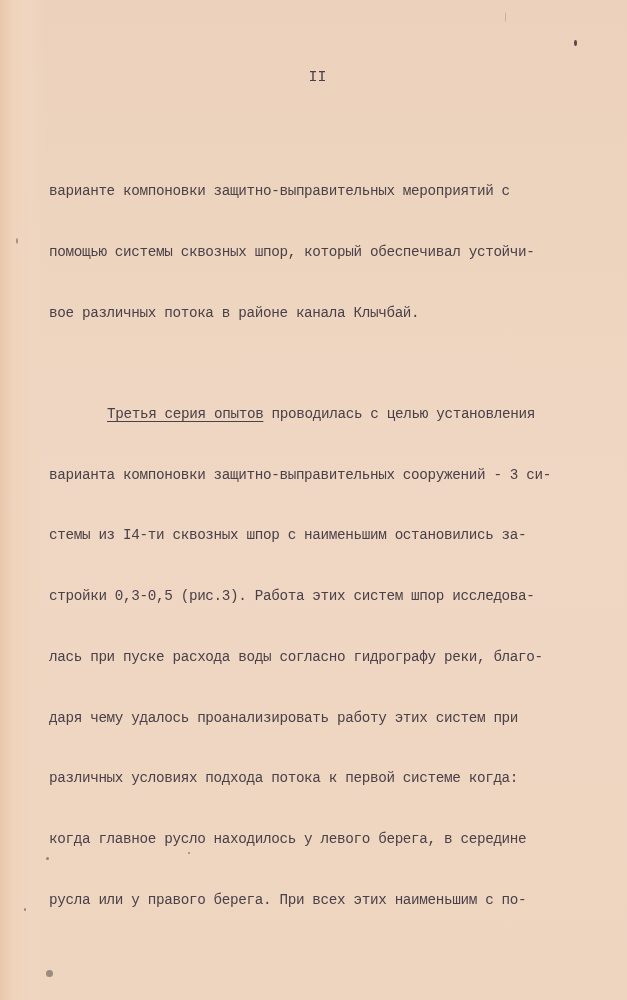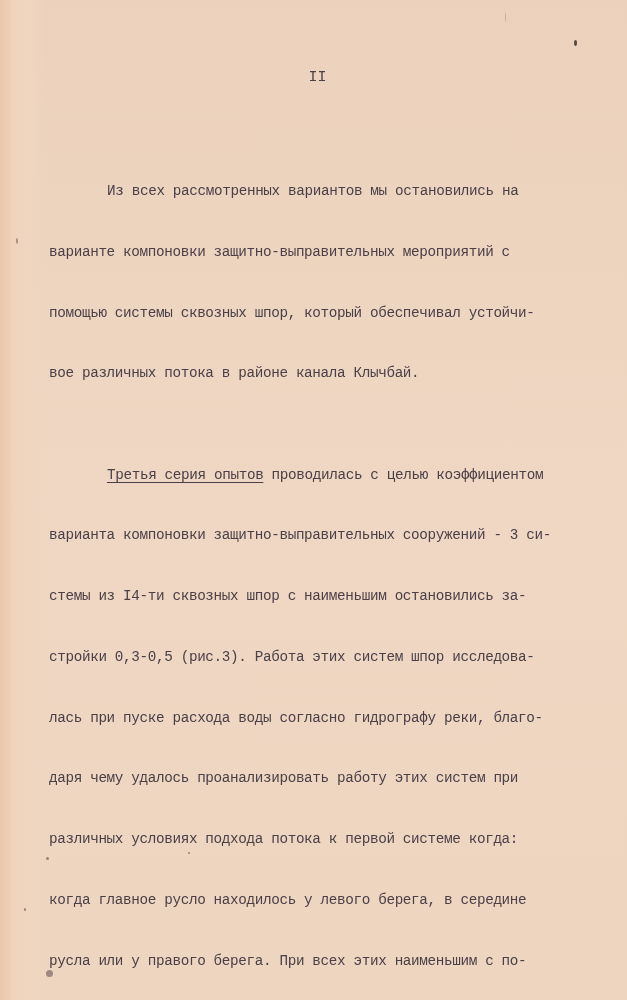--- a/index.html
+++ b/index.html
@@ -70,27 +70,26 @@
   <span class="speck" style="left:46px;top:857px;width:3px;height:3px;opacity:0.6;"></span>
   <span class="speck" style="left:24px;top:908px;width:2px;height:3px;opacity:0.6;"></span>
   <span class="speck" style="left:188px;top:852px;width:2px;height:2px;opacity:0.6;"></span>
   <span class="speck" style="left:16px;top:238px;width:2px;height:6px;opacity:0.5;"></span>
 
   <div class="page-number">II</div>
 
   <div class="text-block">
 
     
-    <span class="line indent-1">Из всех рассмотренных вариантов мы остановились на</span>
     <span class="line">варианте компоновки защитно-выправительных мероприятий с</span>
     <span class="line">помощью системы сквозных шпор, который обеспечивал устойчи-</span>
     <span class="line">вое различных потока в районе канала Клычбай.</span>
 
     
-    <span class="line indent-1"><span class="underlined">Третья серия опытов</span><span> проводилась с целью коэффициентом</span></span>
+    <span class="line indent-1"><span class="underlined">Третья серия опытов</span><span> проводилась с целью установления</span></span>
     <span class="line">варианта компоновки защитно-выправительных сооружений - 3 си-</span>
     <span class="line">стемы из I4-ти сквозных шпор с наименьшим остановились за-</span>
     <span class="line">стройки 0,3-0,5 (рис.3). Работа этих систем шпор исследова-</span>
     <span class="line">лась при пуске расхода воды согласно гидрографу реки, благо-</span>
     <span class="line">даря чему удалось проанализировать работу этих систем при</span>
     <span class="line">различных условиях подхода потока к первой системе когда:</span>
     <span class="line">когда главное русло находилось у левого берега, в середине</span>
     <span class="line">русла или у правого берега. При всех этих наименьшим с по-</span>
     
     

